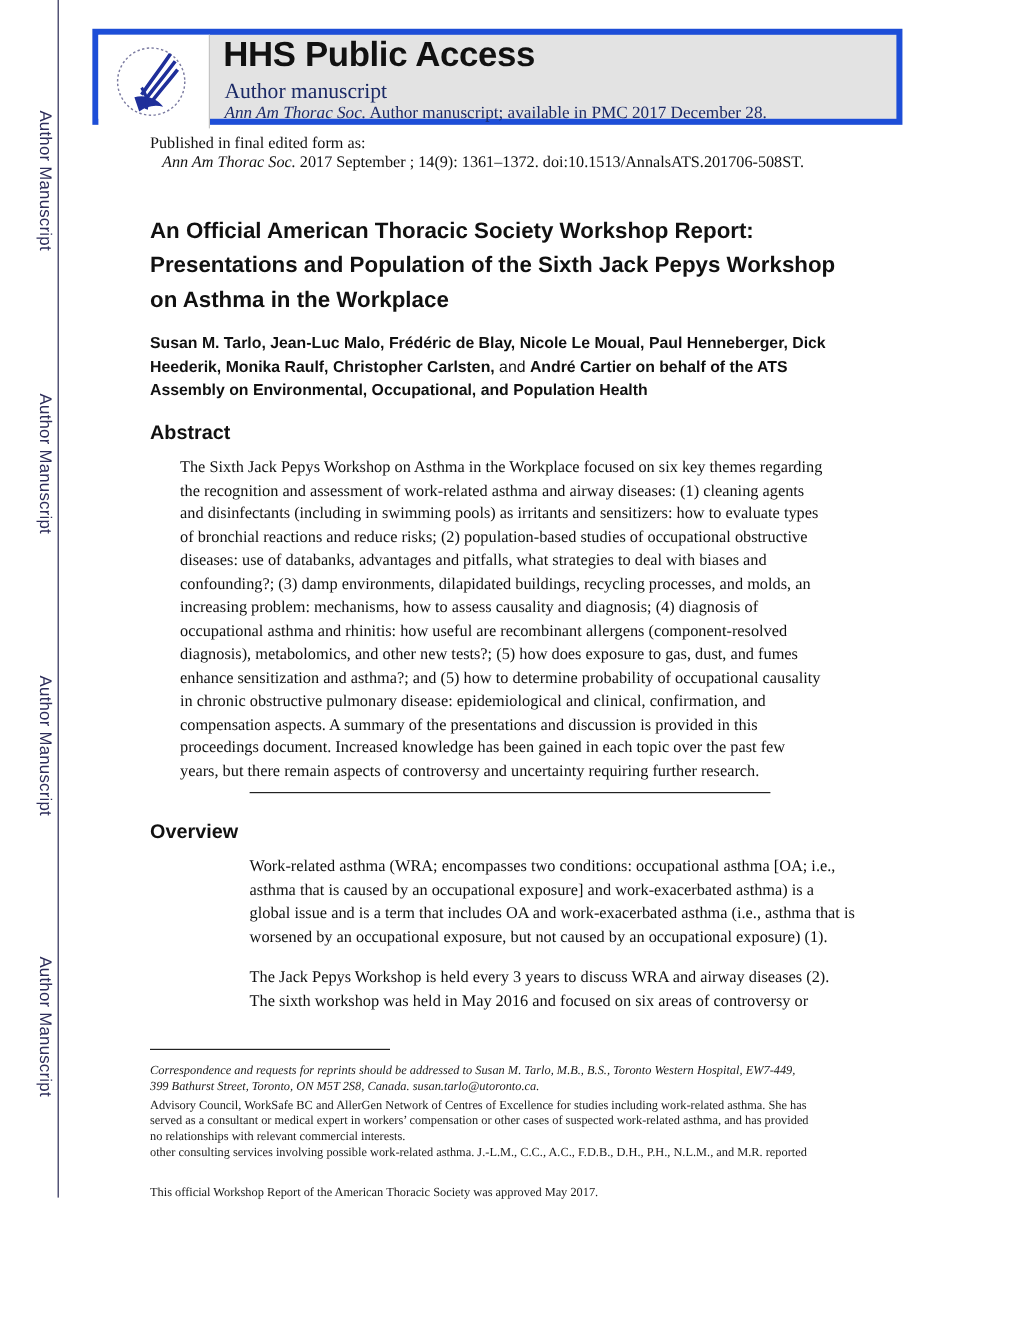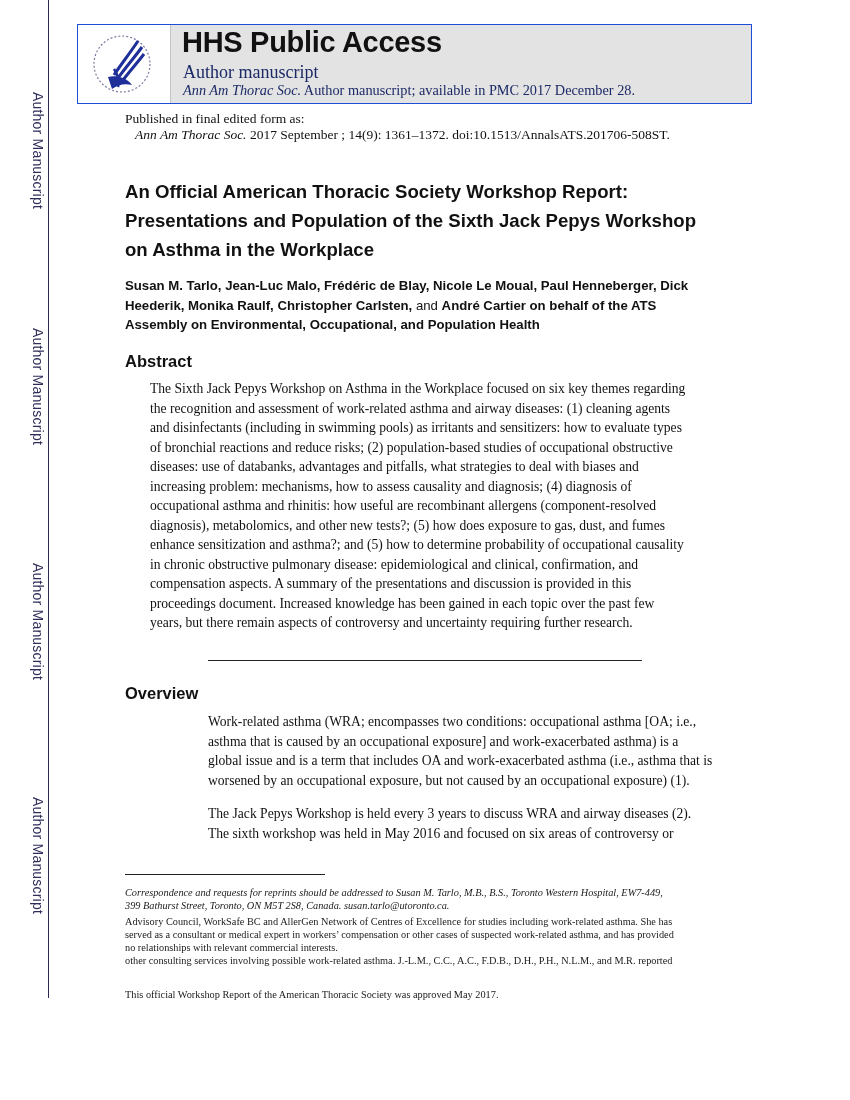--- a/index.html
+++ b/index.html
@@ -2,21 +2,21 @@
 <html><head>
 <meta charset="utf-8">
 <style>
   html, body { margin: 0; padding: 0; background: #ffffff; }
   body { width: 850px; height: 1100px; position: relative; overflow: hidden; font-family: "Liberation Serif", serif; color: #111; }
   .abs { position: absolute; }
   
   .margin-rule { left: 48px; top: 0; width: 1px; height: 998px; background: #2a2a55; }
   .side-label { left: 26px; width: 20px; font-family: "Liberation Sans", sans-serif; font-size: 14px; color: #2d2d5a; writing-mode: vertical-rl; white-space: nowrap; letter-spacing: 0.2px; }
   
-  .hdr { left: 77px; top: 24px; width: 675px; height: 80px; border: 1px solid #1d4ed8; box-sizing: border-box; background: #e3e3e3; }
+  .hdr { left: 77px; top: 24px; width: 675px; height: 80px; border: 5px solid #1d4ed8; box-sizing: border-box; background: #e3e3e3; }
   .hdr-logo { position: absolute; left: 0; top: 0; width: 92px; height: 78px; background: #ffffff; border-right: 1px solid #c4c4c4; }
   .hdr-title { position: absolute; left: 104px; top: 1px; font-family: "Liberation Sans", sans-serif; font-weight: bold; font-size: 29px; color: #111; letter-spacing: -0.3px; }
   .hdr-sub { position: absolute; left: 105px; top: 37px; font-size: 18px; color: #1b2a66; }
   .hdr-avail { position: absolute; left: 105px; top: 57px; font-size: 14.3px; color: #1b2a66; white-space: nowrap; }
   .hdr-avail i { font-style: italic; }
   
   .pub1 { left: 125px; top: 111px; font-size: 13.5px; }
   .pub2 { left: 135px; top: 127px; font-size: 13.5px; white-space: nowrap; }
   
   .title { left: 125px; top: 177px; width: 620px; font-family: "Liberation Sans", sans-serif; font-weight: bold; font-size: 18.6px; line-height: 29px; color: #111; }
@@ -71,20 +71,21 @@
   <div><span>Assembly on Environmental, Occupational, and Population Health</span></div>
 </div>
 
 <div class="abs h2" style="top:352px;">Abstract</div>
 <div class="abs abstract">
   <span class="abs-line">The Sixth Jack Pepys Workshop on Asthma in the Workplace focused on six key themes regarding</span>
   <span class="abs-line">the recognition and assessment of work-related asthma and airway diseases: (1) cleaning agents</span>
   <span class="abs-line">and disinfectants (including in swimming pools) as irritants and sensitizers: how to evaluate types</span>
   <span class="abs-line">of bronchial reactions and reduce risks; (2) population-based studies of occupational obstructive</span>
   <span class="abs-line">diseases: use of databanks, advantages and pitfalls, what strategies to deal with biases and</span>
+  <span class="abs-line">confounding?; (3) damp environments, dilapidated buildings, recycling processes, and molds, an</span>
   <span class="abs-line">increasing problem: mechanisms, how to assess causality and diagnosis; (4) diagnosis of</span>
   <span class="abs-line">occupational asthma and rhinitis: how useful are recombinant allergens (component-resolved</span>
   <span class="abs-line">diagnosis), metabolomics, and other new tests?; (5) how does exposure to gas, dust, and fumes</span>
   <span class="abs-line">enhance sensitization and asthma?; and (5) how to determine probability of occupational causality</span>
   <span class="abs-line">in chronic obstructive pulmonary disease: epidemiological and clinical, confirmation, and</span>
   <span class="abs-line">compensation aspects. A summary of the presentations and discussion is provided in this</span>
   <span class="abs-line">proceedings document. Increased knowledge has been gained in each topic over the past few</span>
   <span class="abs-line">years, but there remain aspects of controversy and uncertainty requiring further research.</span>
 </div>
 <div class="abs sep"></div>

